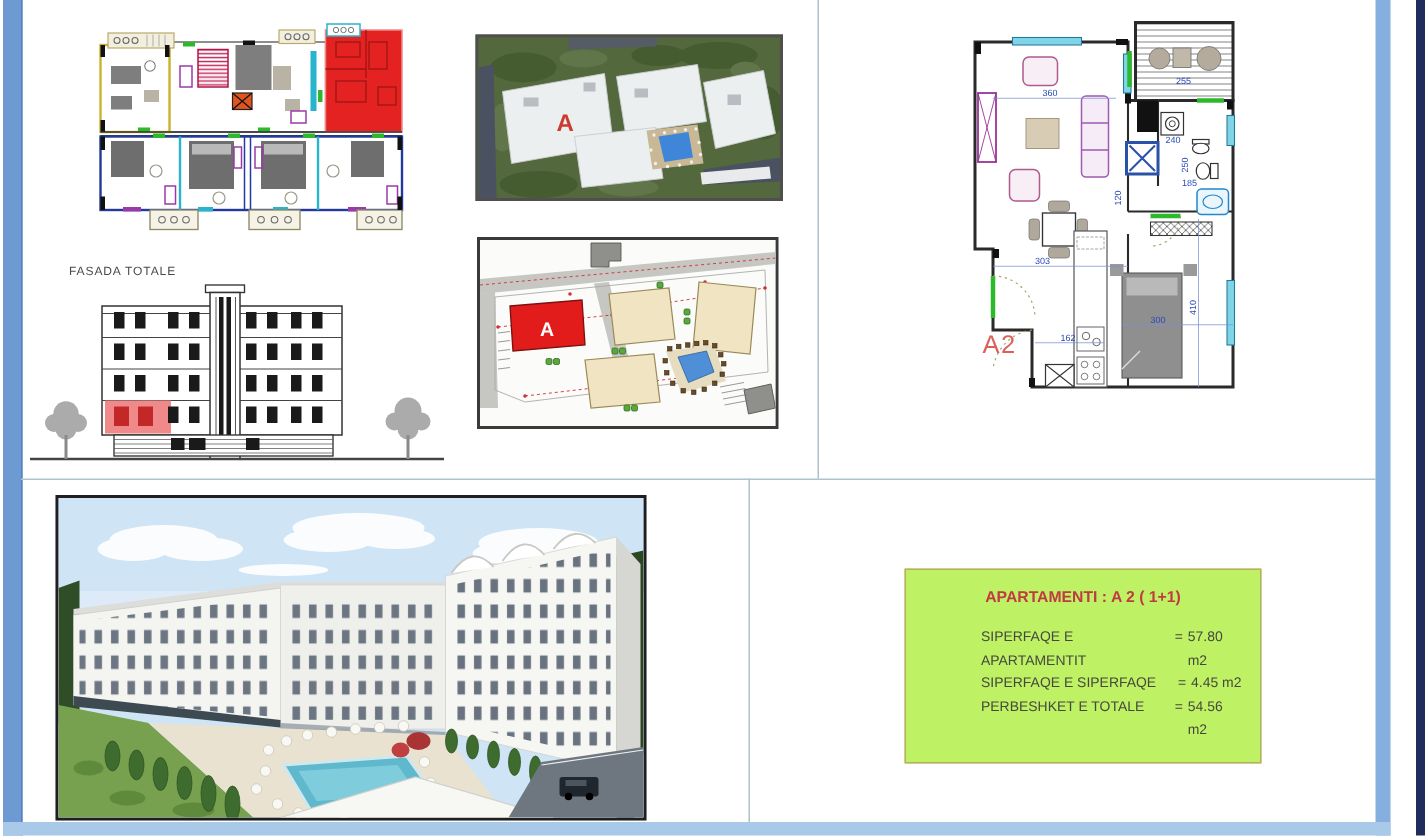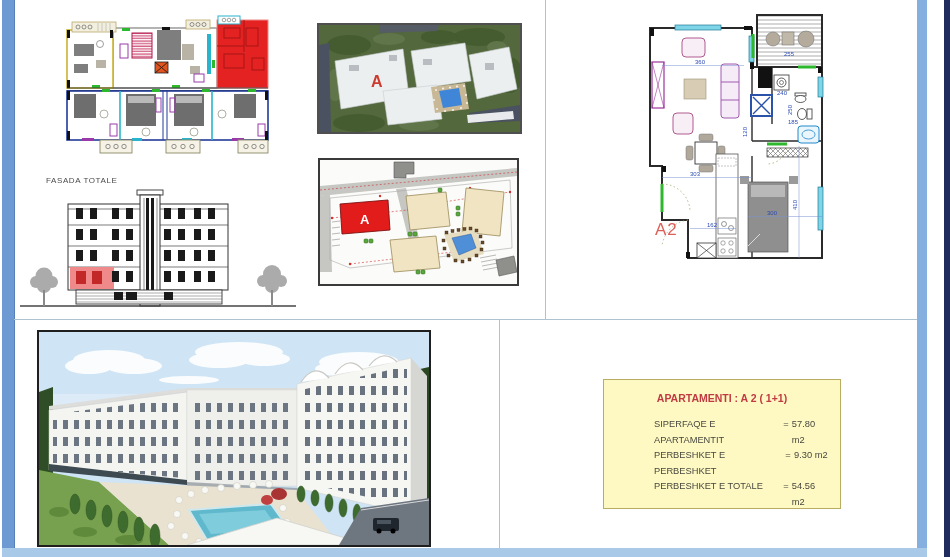--- a/index.html
+++ b/index.html
@@ -18,21 +18,21 @@
   #div-v1{left:545px;top:0;width:1px;height:319px;}
   #div-h1{left:14px;top:319px;width:903px;height:1px;}
   #div-v2{left:499px;top:319px;width:1px;height:229px;}
   
   #fasada-label{left:46px;top:176px;font-size:8px;letter-spacing:.6px;color:#4a4a4a;}
   
   #aerial-panel{left:317px;top:23px;width:205px;height:111px;border:2px solid #4f4f4f;box-sizing:border-box;background:#53683c;}
   #siteplan-panel{left:318px;top:158px;width:201px;height:128px;border:2px solid #3a3a3a;box-sizing:border-box;background:#fbfbf9;}
   #render-panel{left:37px;top:330px;width:394px;height:217px;border:2px solid #1f1f1f;box-sizing:border-box;background:#cfe4f4;}
   
-  #info-box{left:603px;top:379px;width:238px;height:130px;border:1px solid #b9ac63;box-sizing:border-box;background:#fef9c3;}
+  #info-box{left:603px;top:379px;width:238px;height:130px;border:1px solid #b9ac63;box-sizing:border-box;background:#bef264;}
   #info-box .titles{margin-top:11px;text-align:center;color:#c03a42;font-weight:bold;font-size:10.5px;line-height:14px;}
   #info-box .rows{margin:12px 10px 0 12px;color:#47473f;font-size:9.3px;line-height:15.5px;}
   #info-box .row{display:flex;}
   #info-box .row .lbl{width:128px;margin-left:38px;}
   #info-box .row .eq{width:12px;text-align:center;}
 </style>
 </head>
 <body>
 
 <div id="bar-left" class="bar"></div>
@@ -688,23 +688,23 @@
   <div class="titles">
     <div>APARTAMENTI : A 2  ( 1+1)</div>
   </div>
   <div class="rows">
     <div class="row">
       <span class="lbl">SIPERFAQE E APARTAMENTIT</span>
       <span class="eq">=</span>
       <span class="val">57.80 m2</span>
     </div>
     <div class="row">
-      <span class="lbl">PERBESHKET E PERBESHKET</span>
+      <span class="lbl">SIPERFAQE E SIPERFAQE</span>
       <span class="eq">=</span>
-      <span class="val">9.30  m2</span>
+      <span class="val">4.45  m2</span>
     </div>
     <div class="row">
       <span class="lbl">PERBESHKET E TOTALE</span>
       <span class="eq">=</span>
       <span class="val">54.56 m2</span>
     </div>
   </div>
 </div>
 
 </body></html>

